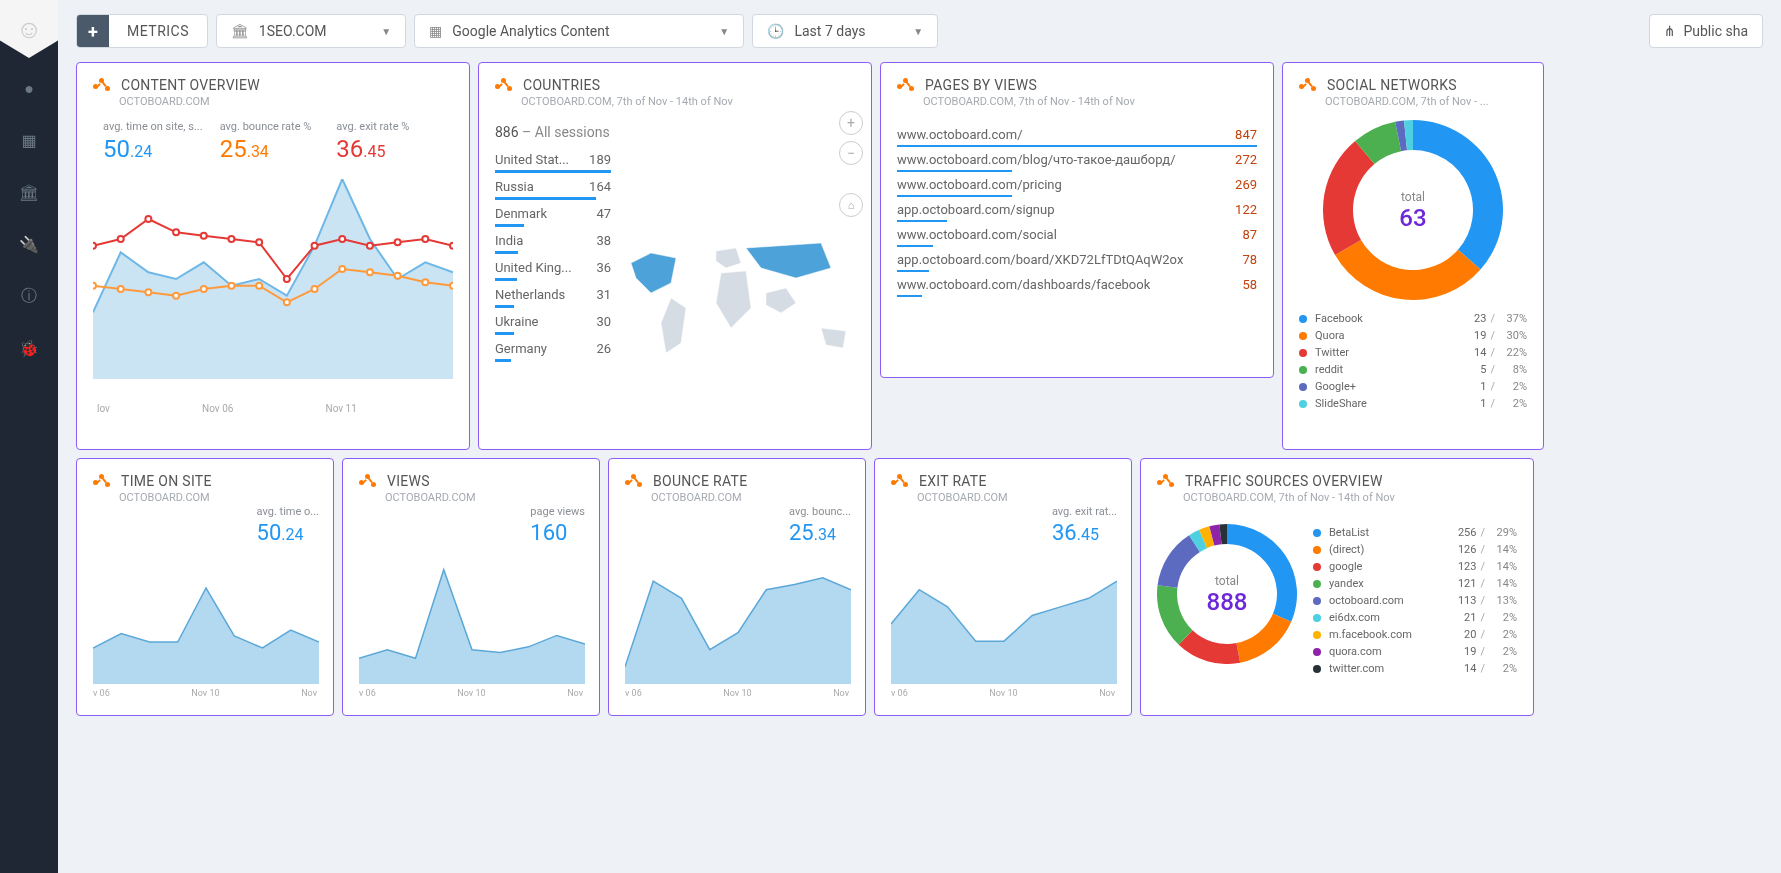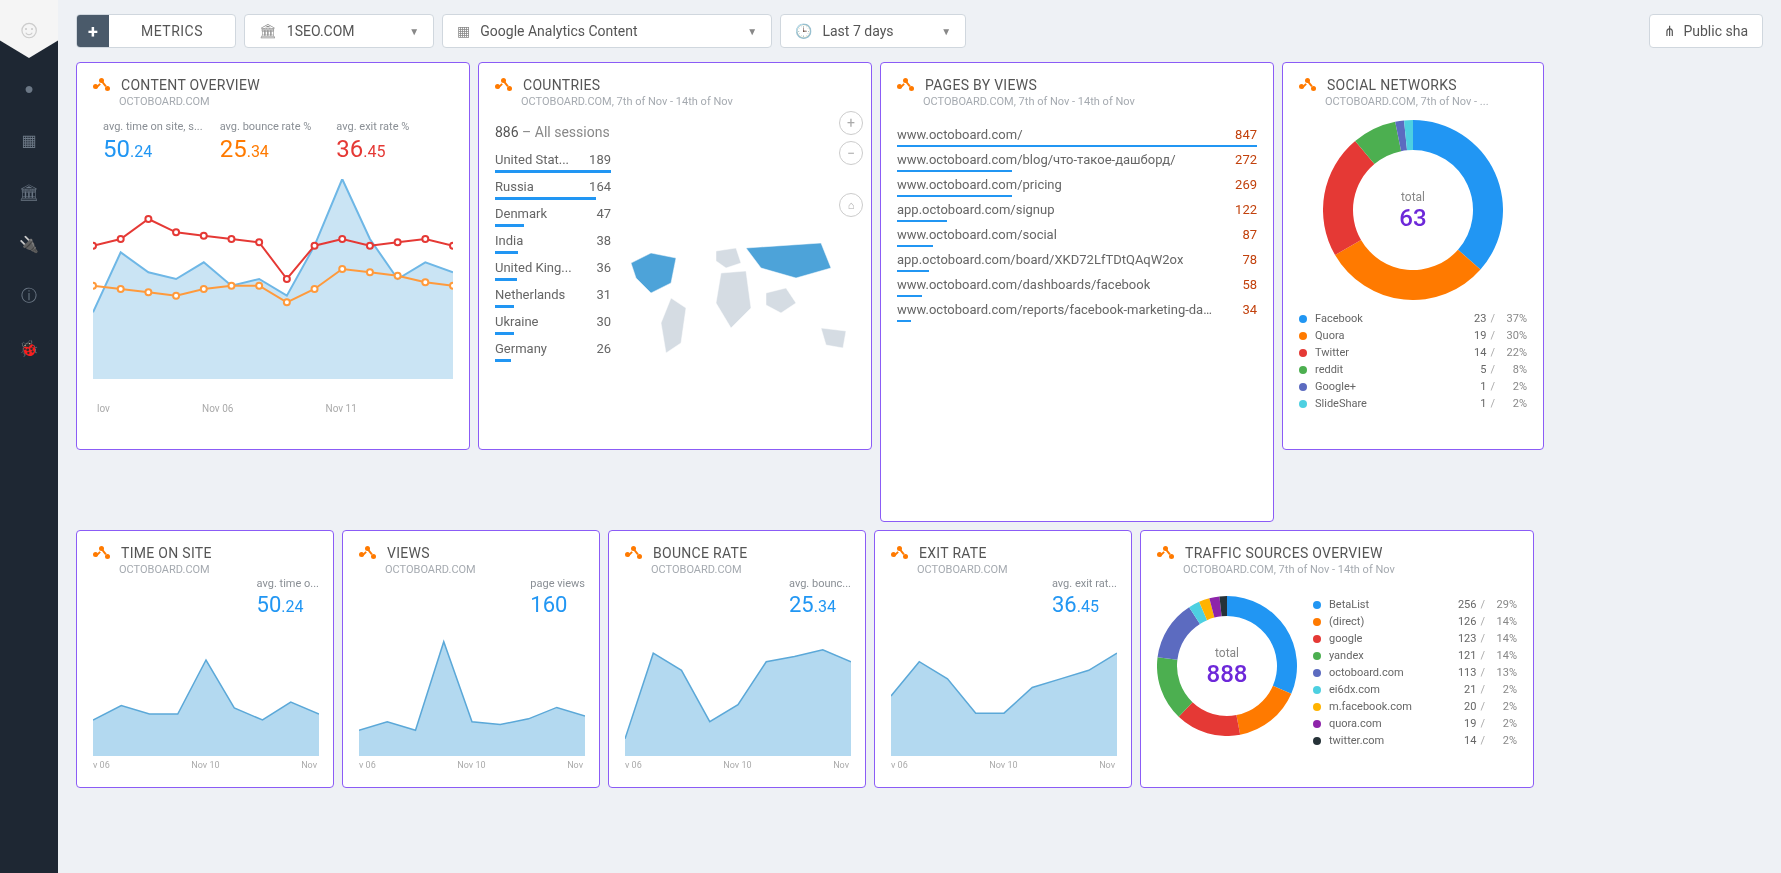--- a/index.html
+++ b/index.html
@@ -5,34 +5,34 @@
 *{box-sizing:border-box;margin:0;padding:0;font-family:-apple-system,BlinkMacSystemFont,"Segoe UI",Roboto,sans-serif}
 body{background:#eef1f5;display:flex;height:873px;width:1781px;overflow:hidden}
 .sidebar{width:58px;background:#1e2733;display:flex;flex-direction:column;align-items:center;padding-top:0}
 .logo-box{width:58px;height:58px;background:#f5f5f5;clip-path:polygon(0 0,100% 0,100% 70%,50% 100%,0 70%);display:flex;align-items:center;justify-content:center}
 .logo{font-size:26px;color:#ccc}
 .side-icon{width:58px;height:44px;display:flex;align-items:center;justify-content:center;color:#6b7785;font-size:16px;margin-top:8px;cursor:pointer}
 .main{flex:1;padding:14px 18px}
 .toolbar{display:flex;gap:8px;align-items:center;margin-bottom:14px}
 .btn-metrics{display:flex;align-items:center;background:#fff;border:1px solid #d0d7de;border-radius:4px;overflow:hidden;cursor:pointer}
 .btn-metrics .plus{background:#4a5a6a;color:#fff;width:32px;height:32px;display:flex;align-items:center;justify-content:center;font-size:18px;font-weight:bold}
-.btn-metrics .label{padding:0 32px;color:#555;font-size:14px;letter-spacing:.5px}
+.btn-metrics .label{padding:0 18px;color:#555;font-size:14px;letter-spacing:.5px}
 .dropdown{display:flex;align-items:center;background:#fff;border:1px solid #d0d7de;border-radius:4px;padding:0 14px;height:34px;cursor:pointer;gap:10px;color:#555;font-size:14px}
 .dropdown .icon{color:#888;font-size:14px}
 .dropdown .chev{margin-left:auto;color:#888;font-size:10px}
 .spacer{flex:1}
 .share-btn{display:flex;align-items:center;gap:8px;background:#fff;border:1px solid #d0d7de;border-radius:4px;padding:0 14px;height:34px;color:#555;font-size:14px;cursor:pointer}
 .grid{display:flex;flex-wrap:wrap;gap:8px}
 .card{background:#fff;border:1px solid #8b5cf6;border-radius:4px;padding:14px 16px;position:relative}
 .card-title{display:flex;align-items:center;gap:10px}
 .card-title .t{color:#555;font-size:14px;letter-spacing:.3px}
 .card-sub{color:#a5aab0;font-size:11px;margin-top:2px;margin-left:26px}
 .c1{width:394px;height:388px}
 .c2{width:394px;height:388px}
-.c3{width:394px;height:460px}
+.c3{width:394px;height:316px}
 .c4{width:262px;height:388px}
 .small{width:258px;height:258px}
 .traffic{width:394px;height:258px}
 .metrics-row{display:flex;margin-top:12px;margin-left:10px}
 .metric{flex:1}
 .metric .ml{color:#8a8f95;font-size:11px;white-space:nowrap;overflow:hidden;text-overflow:ellipsis}
 .metric .mv{font-size:24px;font-weight:400;margin-top:2px}
 .mv .dec{font-size:16px}
 .blue{color:#2196f3}
 .orange{color:#ff7a00}
@@ -309,25 +309,20 @@
           <div class="page-row">
             <span class="name">app.octoboard.com/board/XKD72LfTDtQAqW2ox</span>
             <span class="val">78</span>
             <div class="bar" style="width:9%"></div>
           </div>
           <div class="page-row">
             <span class="name">www.octoboard.com/dashboards/facebook</span>
             <span class="val">58</span>
             <div class="bar" style="width:7%"></div>
           </div>
-          <div class="page-row">
-            <span class="name">www.octoboard.com/reports/facebook-marketing-data</span>
-            <span class="val">34</span>
-            <div class="bar" style="width:4%"></div>
-          </div>
         </div>
     </div>
 
     <div class="card c4">
       <div class="card-title">
           <span class="ga-icon">
             <span class="ga-dot" style="left:0;top:6px"></span>
             <span class="ga-dot" style="left:6px;top:0"></span>
             <span class="ga-dot" style="left:12px;top:8px"></span>
             <span class="ga-line" style="left:2px;top:7px;width:6px;transform:rotate(-45deg)"></span>

